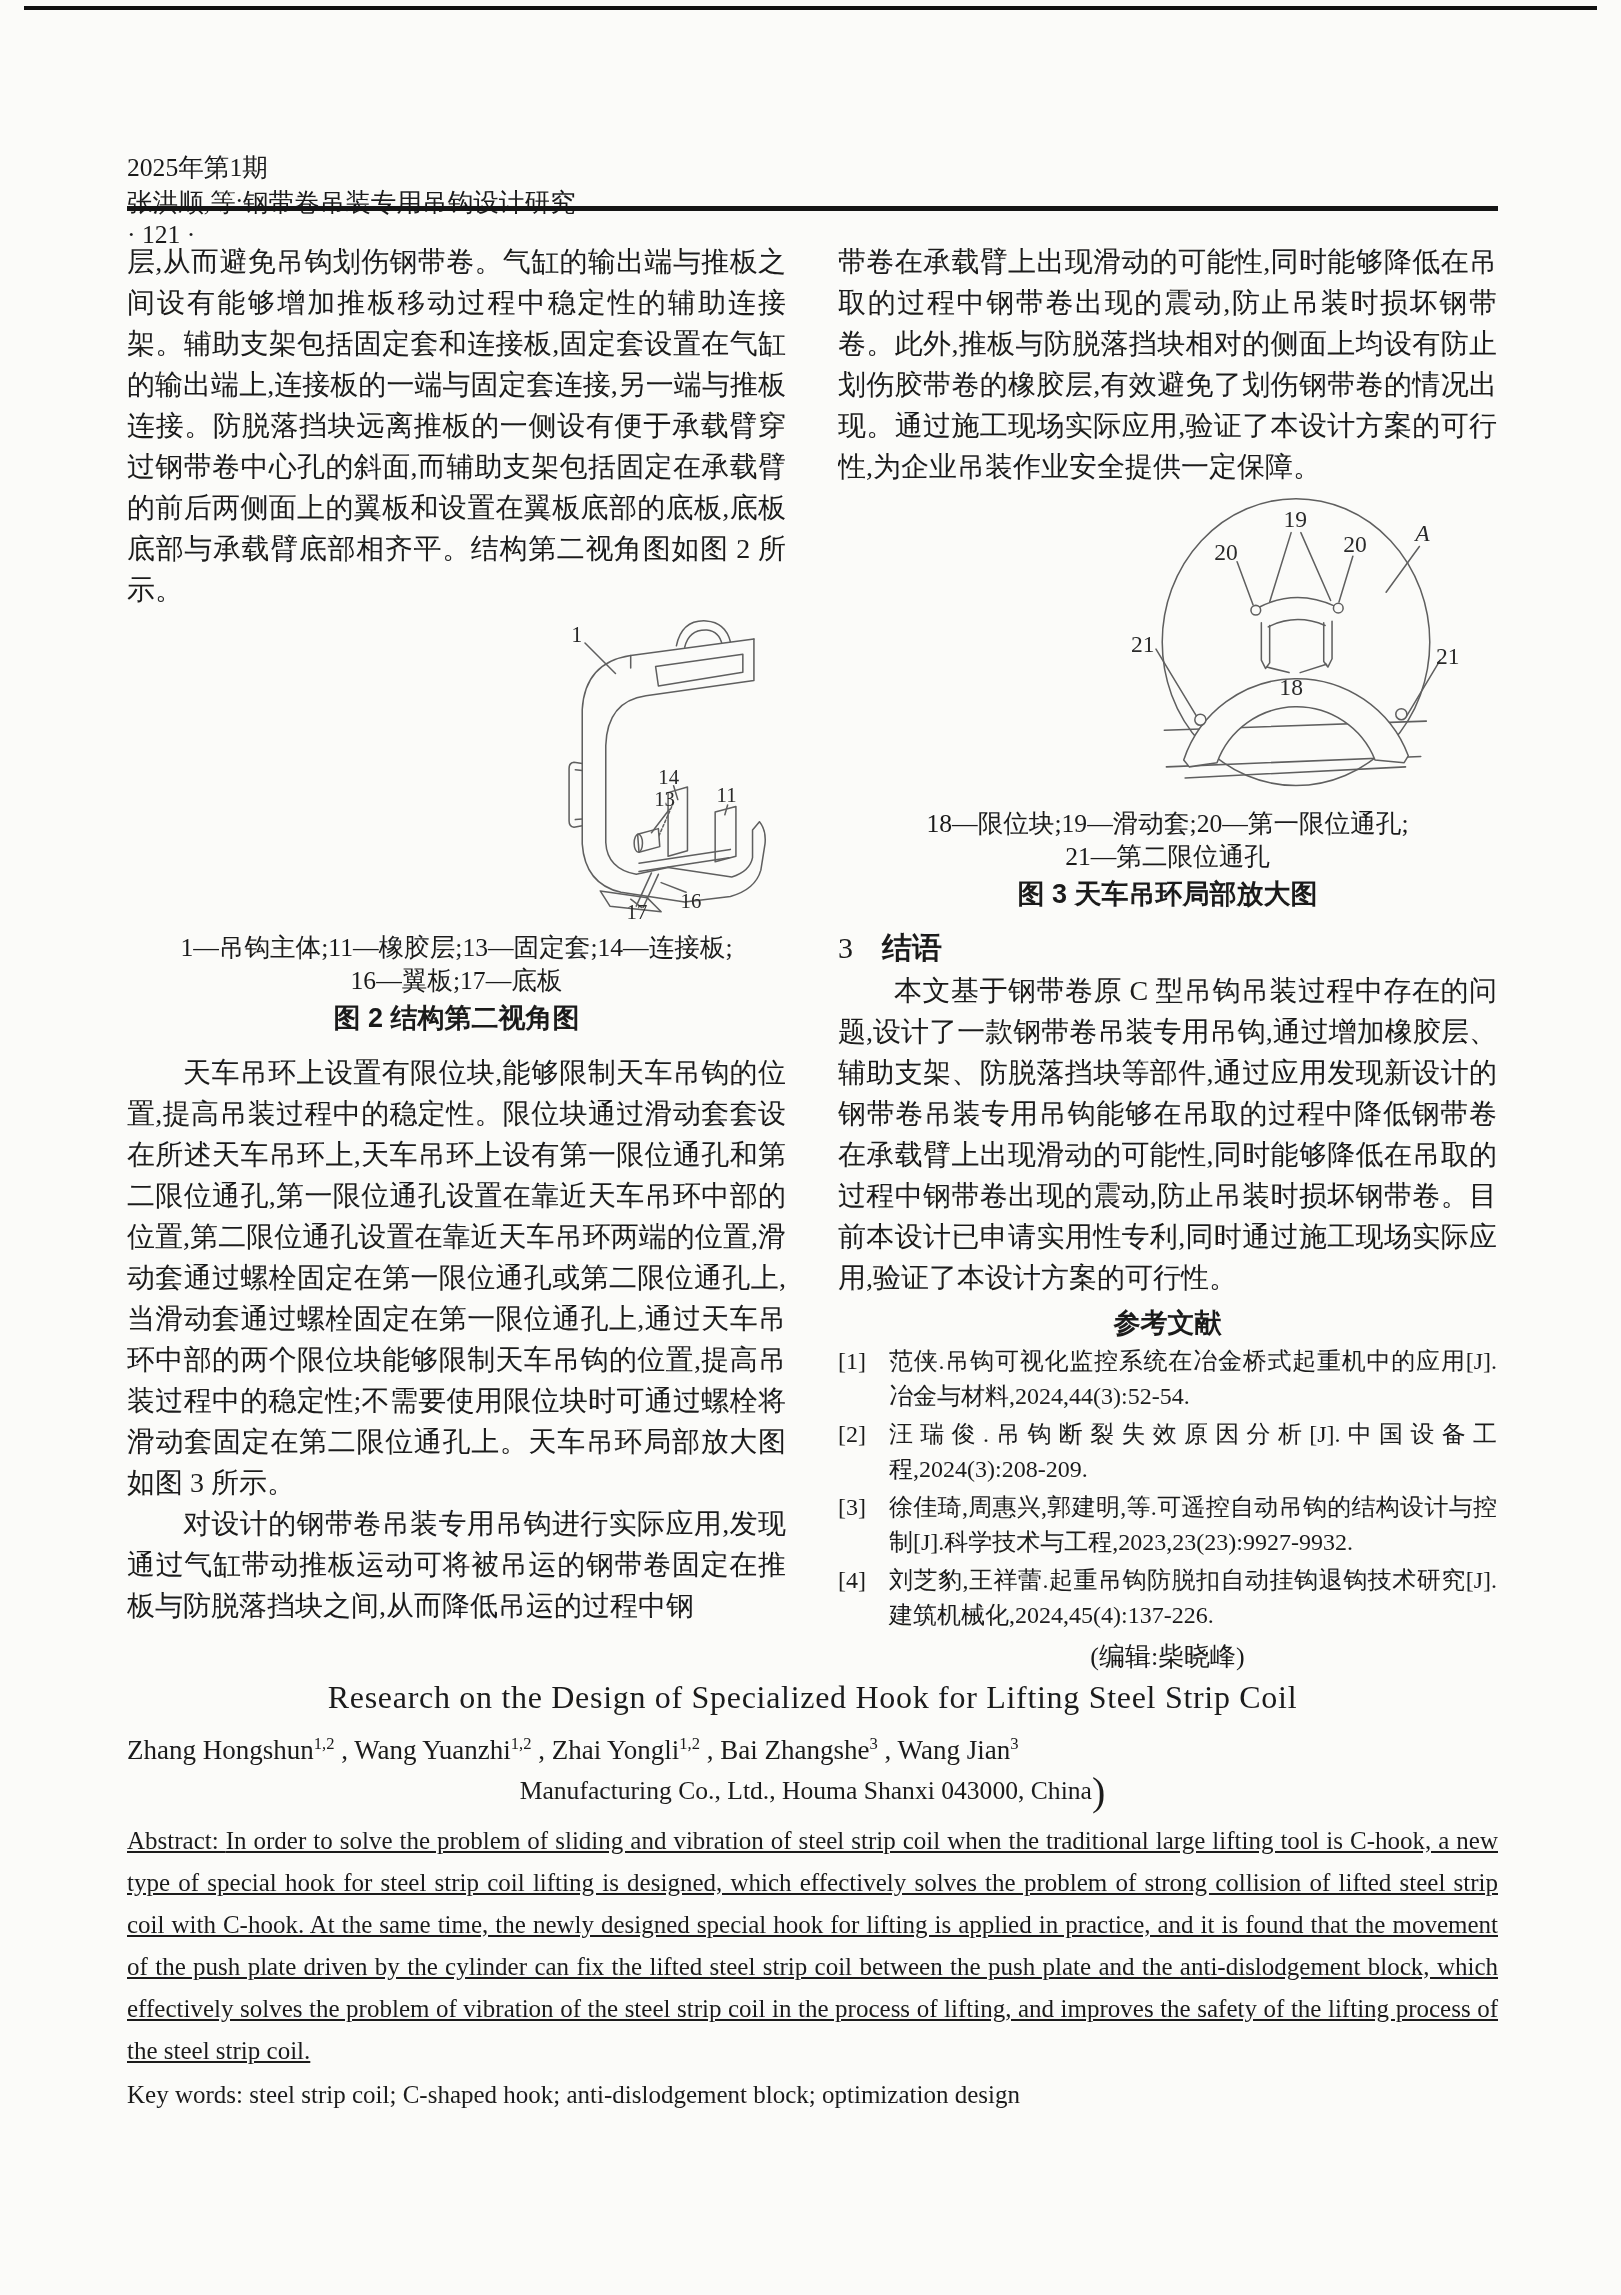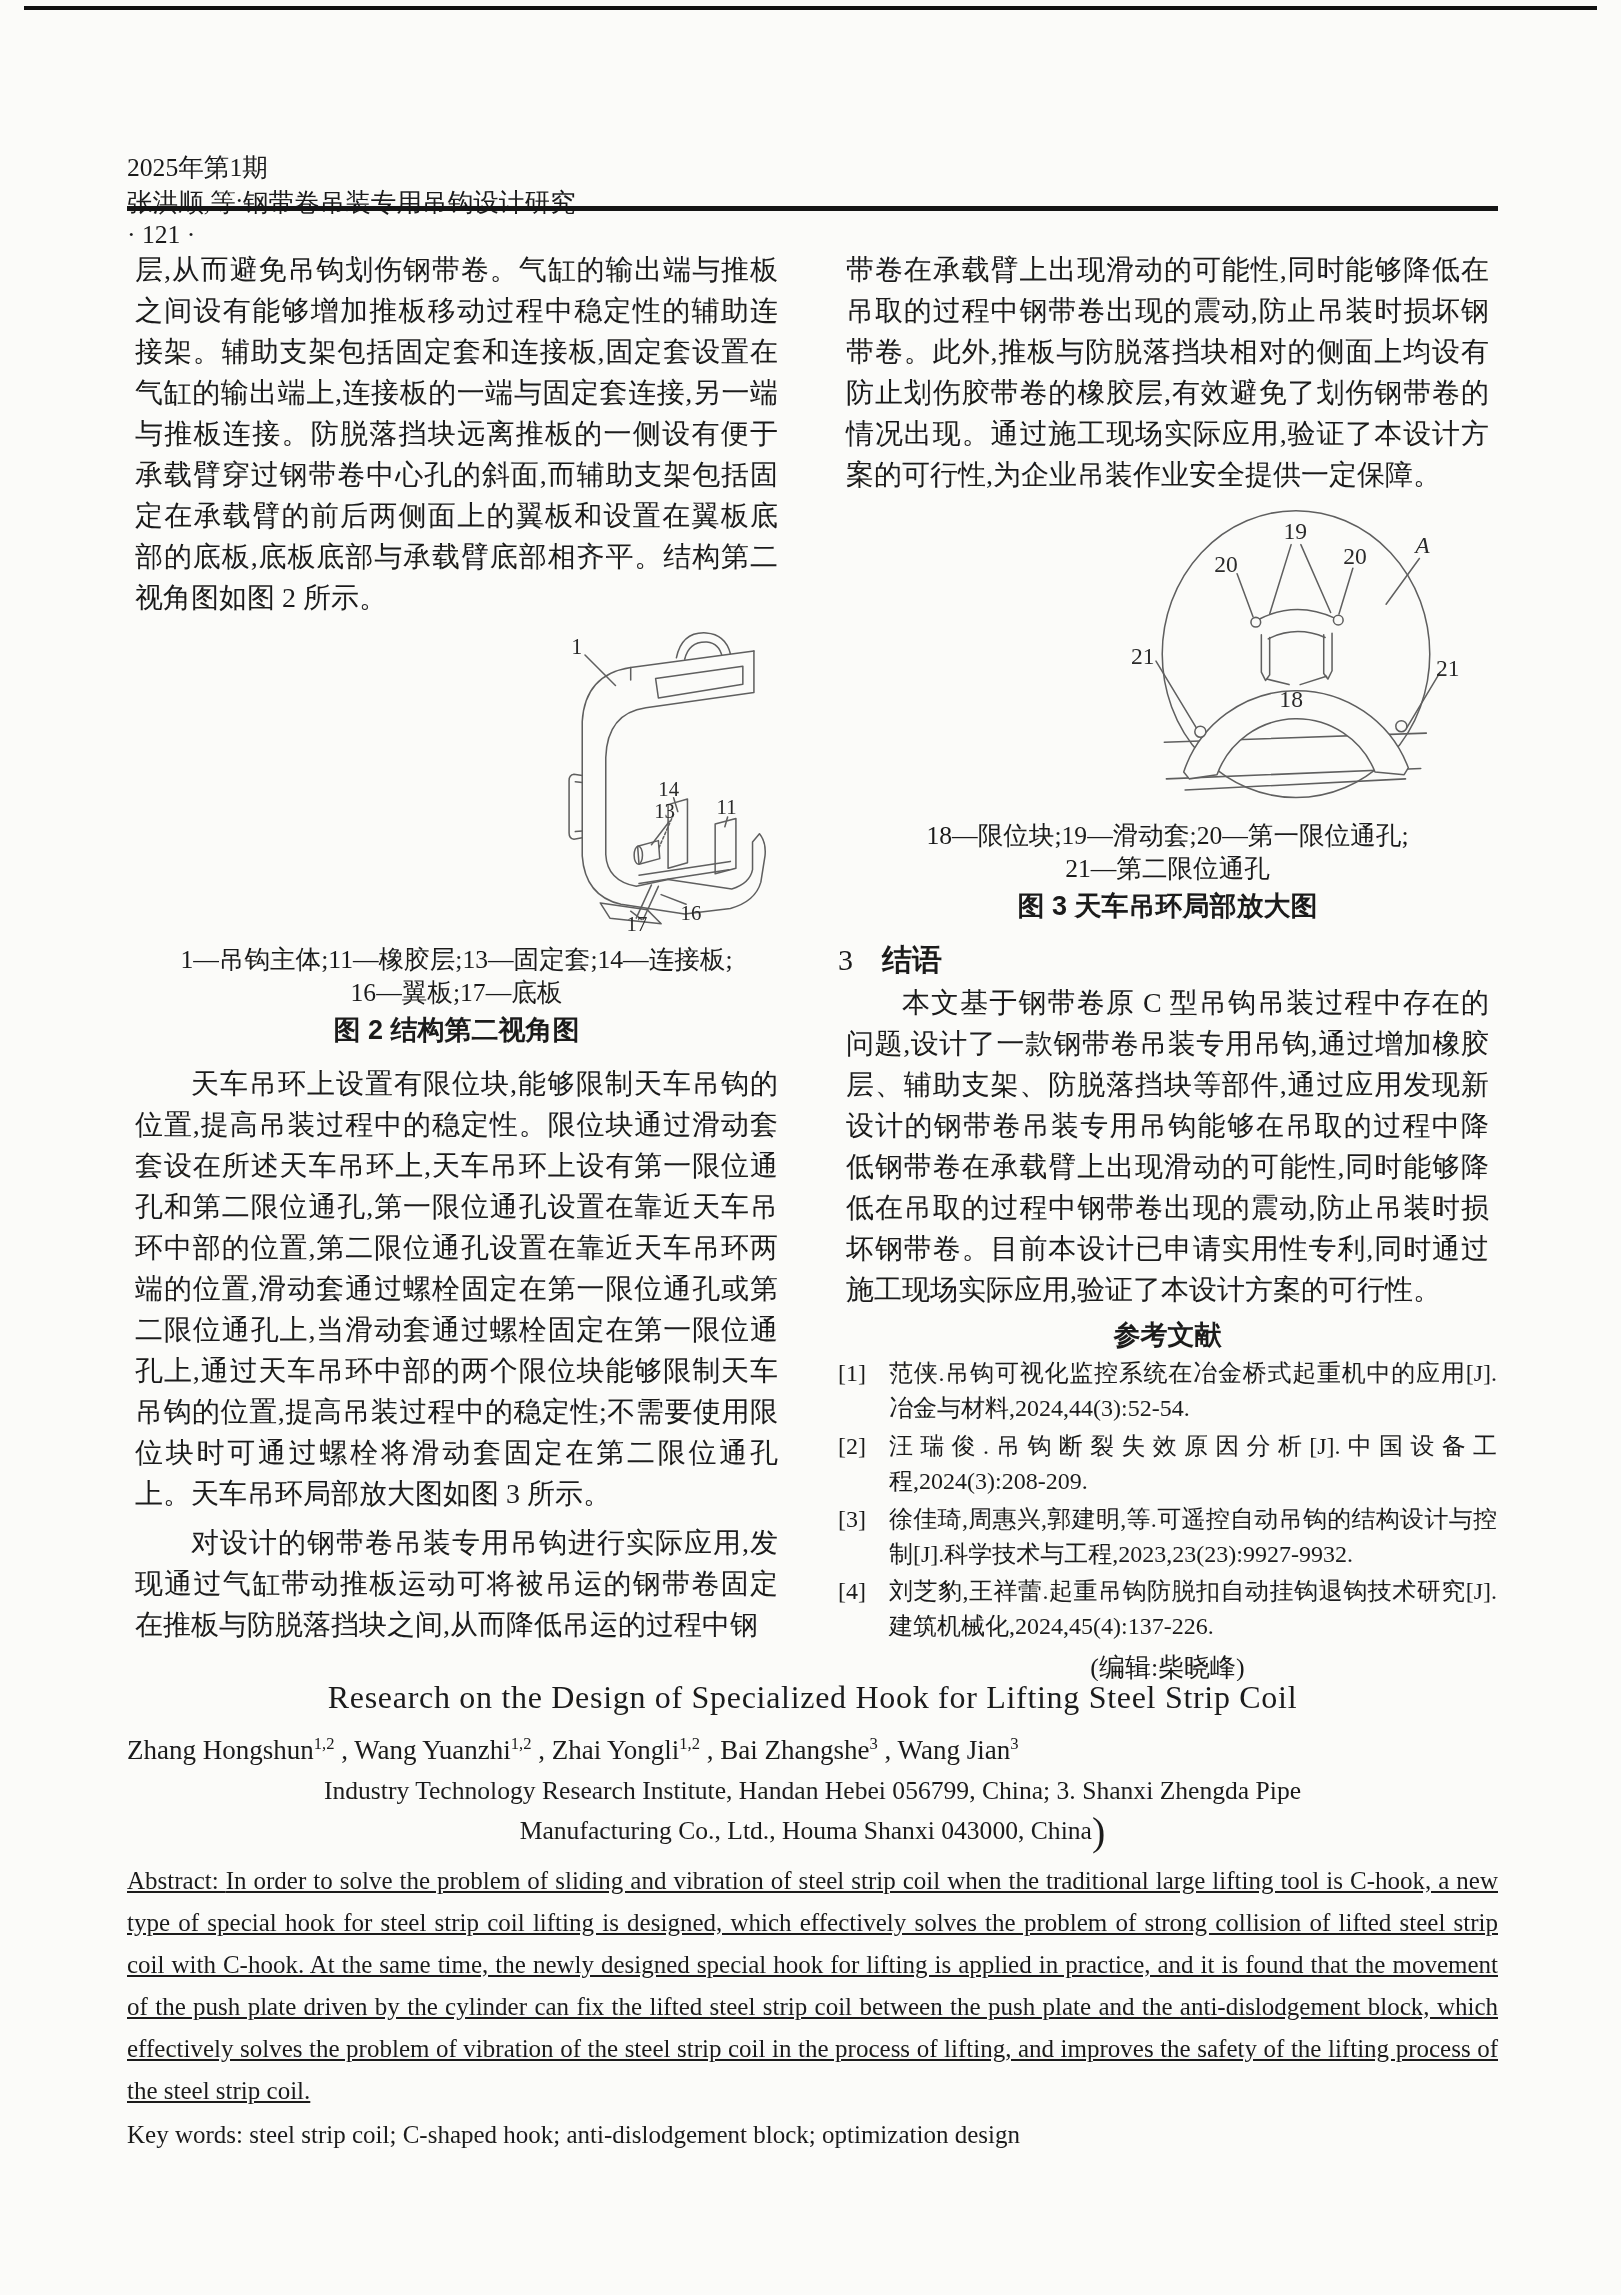--- a/index.html
+++ b/index.html
@@ -13,21 +13,21 @@
     position:absolute; top:150px; left:127px; width:1371px;
     display:flex; justify-content:space-between; align-items:baseline;
     font-size:25.6px;
     flex-direction:column;
   }
   .rule { position:absolute; top:206px; left:127px; width:1371px; height:4.8px; background:#151515; }
 
   .col { position:absolute; width:659px; font-size:28px; line-height:41px; text-align:justify; height:1440px; overflow:hidden; }
   .col-left  { left:127px;  top:241px; }
   .col-right { left:838px; top:241px; }
-  p.cn { margin:8px; }
+  p.cn { margin:0; }
   p.indent { text-indent:2em; }
 
   .figwrap { text-align:right; margin-top:4.2px; }
   .figcap   { font-size:25.6px; line-height:33px; text-align:center; }
   .figtitle {
     font-size:27px; line-height:35px; text-align:center; margin-top:4.2px;
     font-family:"Liberation Sans","DejaVu Sans",sans-serif; font-weight:700;
   }
   .sec-heading { margin-top:16.6px; font-size:30px; line-height:37px; }
   .sec-heading .num { margin-right:29px; }
@@ -185,21 +185,20 @@
   </div>
 
   <div class="english">
     <div class="en-title">Research on the Design of Specialized Hook for Lifting Steel Strip Coil</div>
 
     <div class="en-authors">
       <span><span>Zhang Hongshun</span><sup>1,2</sup><span> , </span></span><span><span>Wang Yuanzhi</span><sup>1,2</sup><span> , </span></span><span><span>Zhai Yongli</span><sup>1,2</sup><span> , </span></span><span><span>Bai Zhangshe</span><sup>3</sup><span> , </span></span><span><span>Wang Jian</span><sup>3</sup><span></span></span>
     </div>
 
     <div class="en-affil">
-      <div>Industry Technology Research Institute, Handan Hebei 056799, China; 3. Shanxi Zhengda Pipe</div>
       <div><span>Manufacturing Co., Ltd., Houma Shanxi 043000, China</span><span class="bigparen">)</span></div>
     </div>
 
     <div class="en-abstract">
       <span>Abstract: </span><span>In order to solve the problem of sliding and vibration of steel strip coil when the traditional large lifting tool is C-hook, a new type of special hook for steel strip coil lifting is designed, which effectively solves the problem of strong collision of lifted steel strip coil with C-hook. At the same time, the newly designed special hook for lifting is applied in practice, and it is found that the movement of the push plate driven by the cylinder can fix the lifted steel strip coil between the push plate and the anti-dislodgement block, which effectively solves the problem of vibration of the steel strip coil in the process of lifting, and improves the safety of the lifting process of the steel strip coil.</span>
     </div>
 
     <div class="en-keywords">
       <span>Key words: </span><span>steel strip coil; C-shaped hook; anti-dislodgement block; optimization design</span>
     </div>

